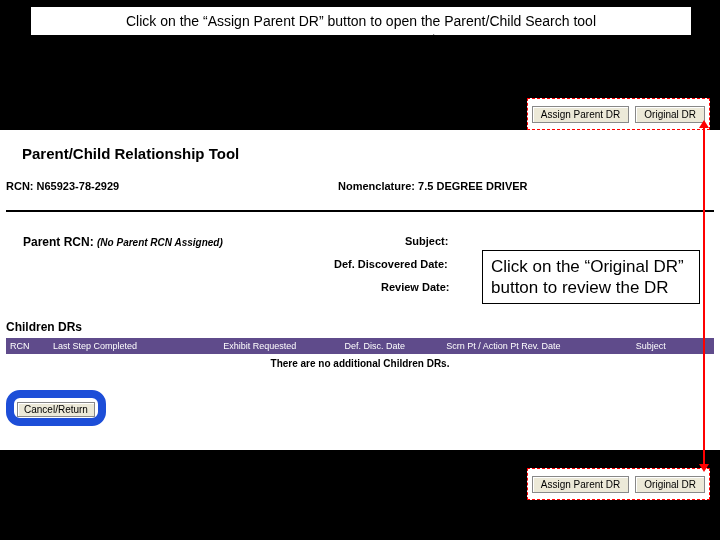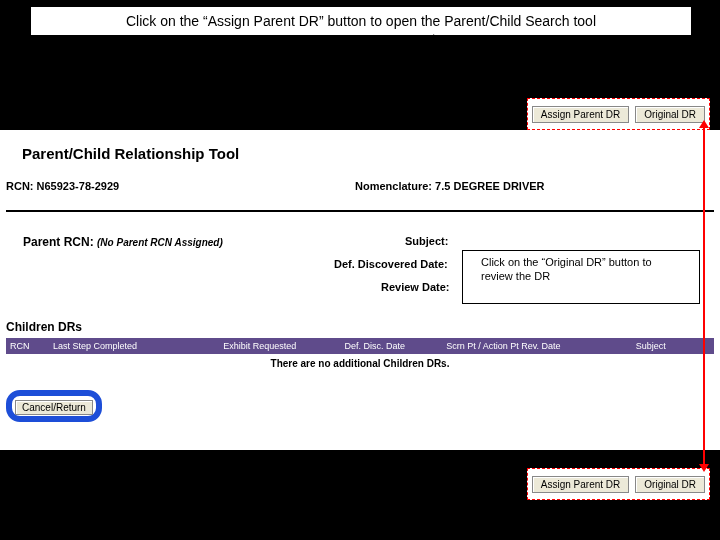--- a/index.html
+++ b/index.html
@@ -83,21 +83,21 @@
     left: 6px;
     width: 708px;
     font-size: 11px;
     color: #000;
   }
   .rcn-label { font-weight: bold; }
   .rcn-value { font-weight: bold; }
   .nomen {
     position: absolute;
     top: 180px;
-    left: 355px;
+    left: 338px;
     font-size: 11px;
     font-weight: bold;
   }
   .hr-line {
     position: absolute;
     top: 210px;
     left: 6px;
     width: 708px;
     height: 2px;
     background: #000;
@@ -136,22 +136,22 @@
     font-weight: bold;
   }
   .callout-box {
     position: absolute;
     top: 250px;
     right: 20px;
     width: 200px;
     height: 42px;
     background: #fff;
     border: 1px solid #000;
-    padding: 5px 18px;
-    font-size: 11px;
+    padding: 5px 8px;
+    font-size: 17px;
     line-height: 1.25;
   }
   .children-title {
     position: absolute;
     top: 320px;
     left: 6px;
     font-size: 12px;
     font-weight: bold;
   }
   .children-header {
@@ -179,21 +179,21 @@
     left: 0;
     width: 720px;
     text-align: center;
     font-size: 10px;
     font-weight: bold;
   }
   .cancel-btn-wrap {
     position: absolute;
     top: 390px;
     left: 6px;
-    border: 6px solid #1d4ed8;
+    border: 8px solid #1d4ed8;
     border-radius: 14px;
     padding: 1px 3px;
   }
   .cancel-btn {
     background: #ece9d8;
     border: 1px solid #888;
     box-shadow: inset 1px 1px 0 #fff;
     font-size: 10px;
     padding: 1px 6px;
     cursor: pointer;

